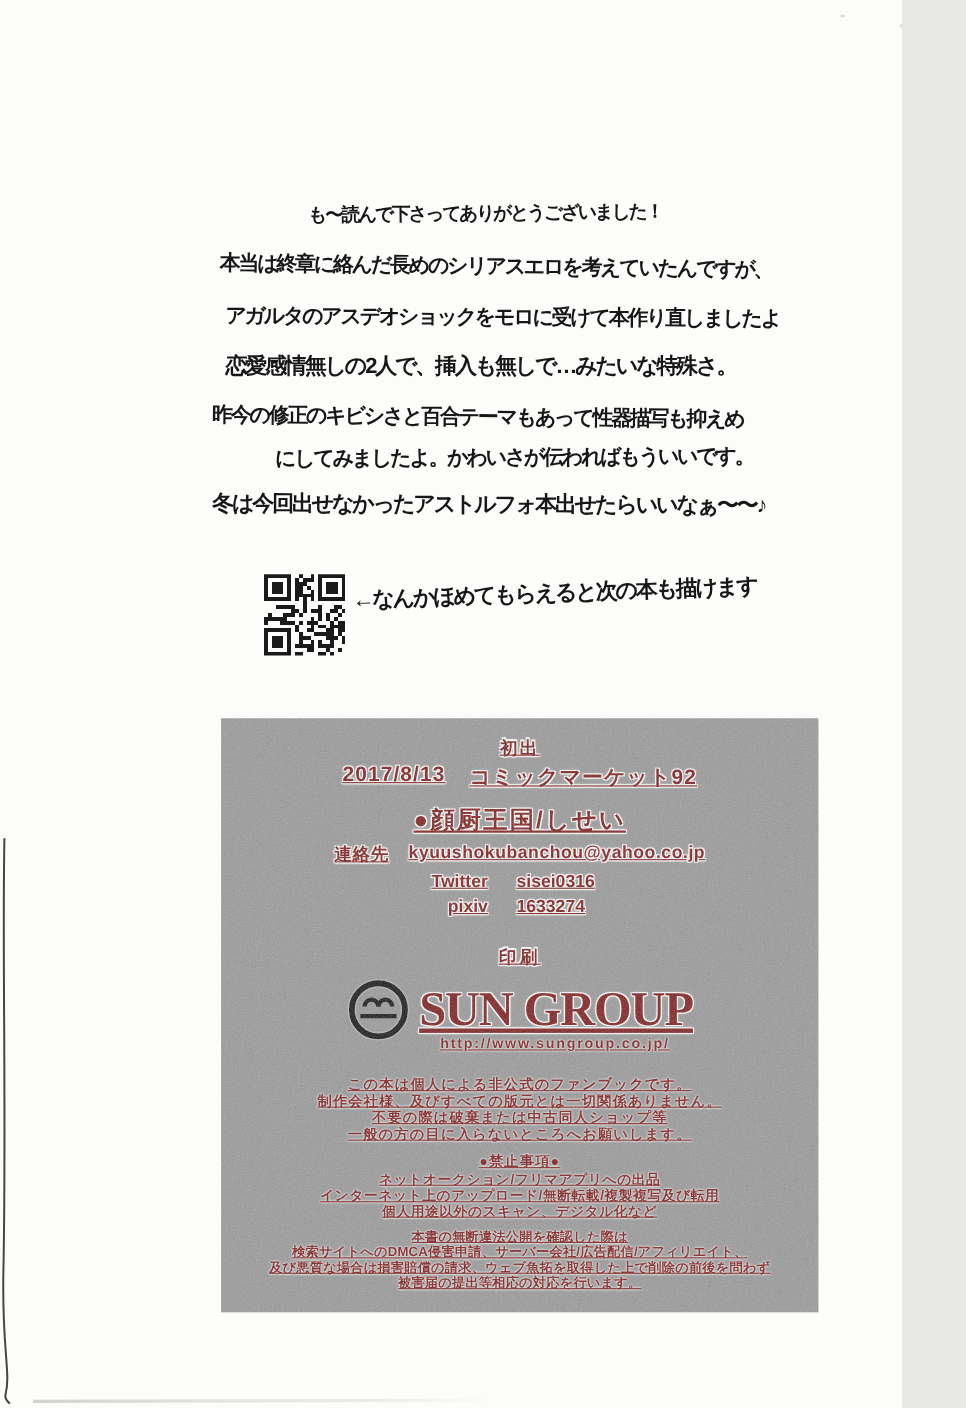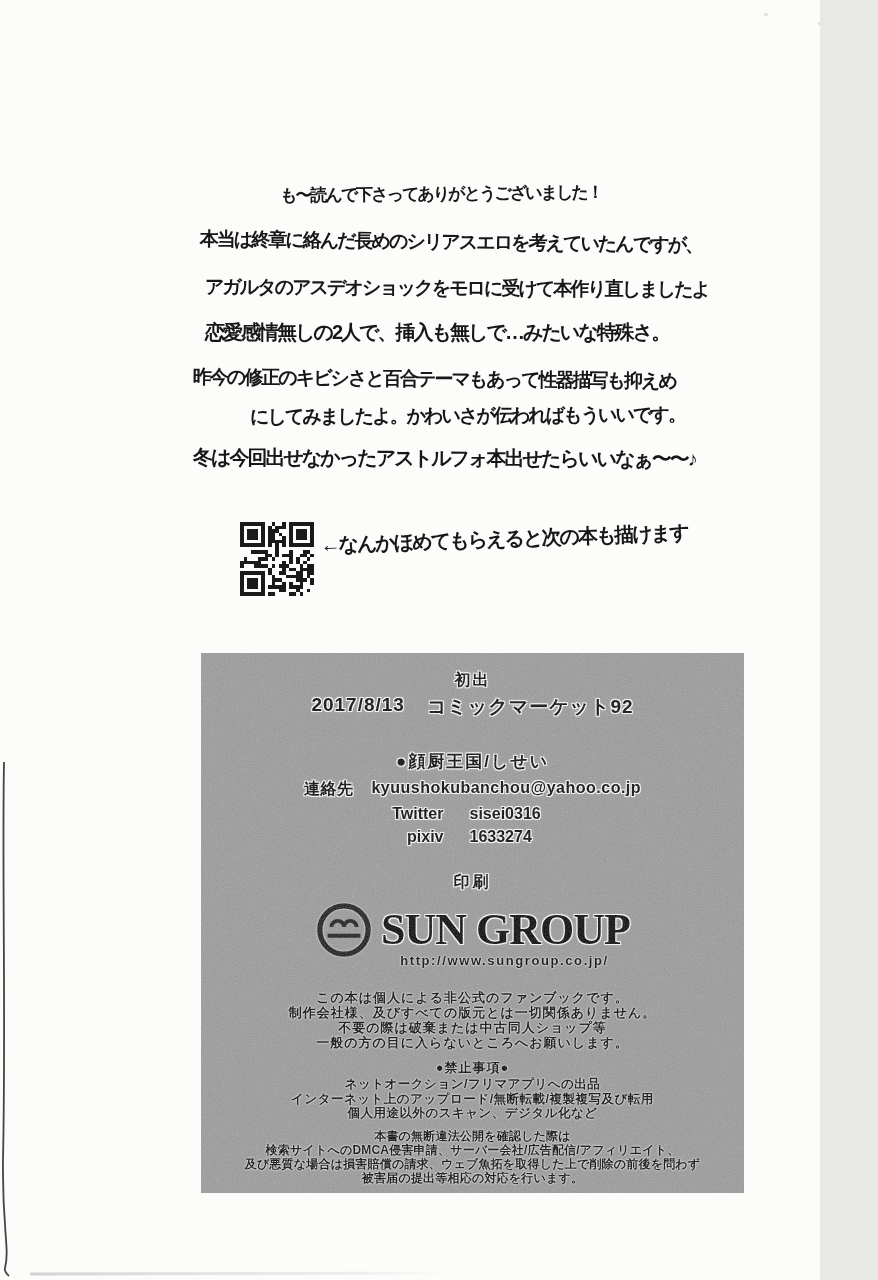--- a/index.html
+++ b/index.html
@@ -27,30 +27,31 @@
     position:absolute;left:320px;top:532px;
     font-weight:700;font-size:20px;letter-spacing:-2px;
     white-space:nowrap;color:#171717;
     transform:rotate(-2deg);transform-origin:left top;
   }
   
   .colophon{
     position:absolute;left:201px;top:653px;width:543px;height:540px;
     background:#9a9a9a;
     text-align:center;
-    color:#000000;
+    color:#7f1d1d;
     box-sizing:border-box;
     padding-top:17px;
+    text-decoration:underline;
   }
   .noise{position:absolute;left:0;top:0;width:100%;height:100%;pointer-events:none;}
   .halo{text-shadow:0 0 3px #fff,1px 1px 0 #fff,-1px -1px 0 #fff,1px -1px 0 #fff,-1px 1px 0 #fff;}
   .halo-sm{text-shadow:0 0 2px #fff,0 0 2px #fff;}
   .sec-title{font-size:16px;font-weight:700;letter-spacing:2px;}
   .date-line{margin-top:3px;font-size:19px;font-weight:700;display:flex;justify-content:center;gap:22px;letter-spacing:1px;}
-  .circle-line{margin-top:30px;font-size:17px;font-weight:700;letter-spacing:2px;}
+  .circle-line{margin-top:11px;font-size:22px;font-weight:700;letter-spacing:2px;}
   .contact-row{margin-top:6px;font-size:16px;font-weight:700;display:flex;justify-content:center;gap:18px;letter-spacing:.5px;}
   .sns-row{margin-top:5px;font-size:16px;font-weight:700;display:flex;justify-content:center;gap:26px;padding-left:16px;}
   .sns-row .lbl{min-width:62px;text-align:right;}
   .sns-row .val{min-width:110px;text-align:left;}
   .print-title{margin-top:26px;font-size:16px;font-weight:700;letter-spacing:3px;}
   .logo-row{margin-top:8px;display:flex;justify-content:center;align-items:center;gap:8px;}
   .logo-row svg{width:58px;height:58px;}
   .logo-text{
     font-family:"Liberation Serif",serif;
     font-size:44px;font-weight:700;letter-spacing:-1px;line-height:1;

